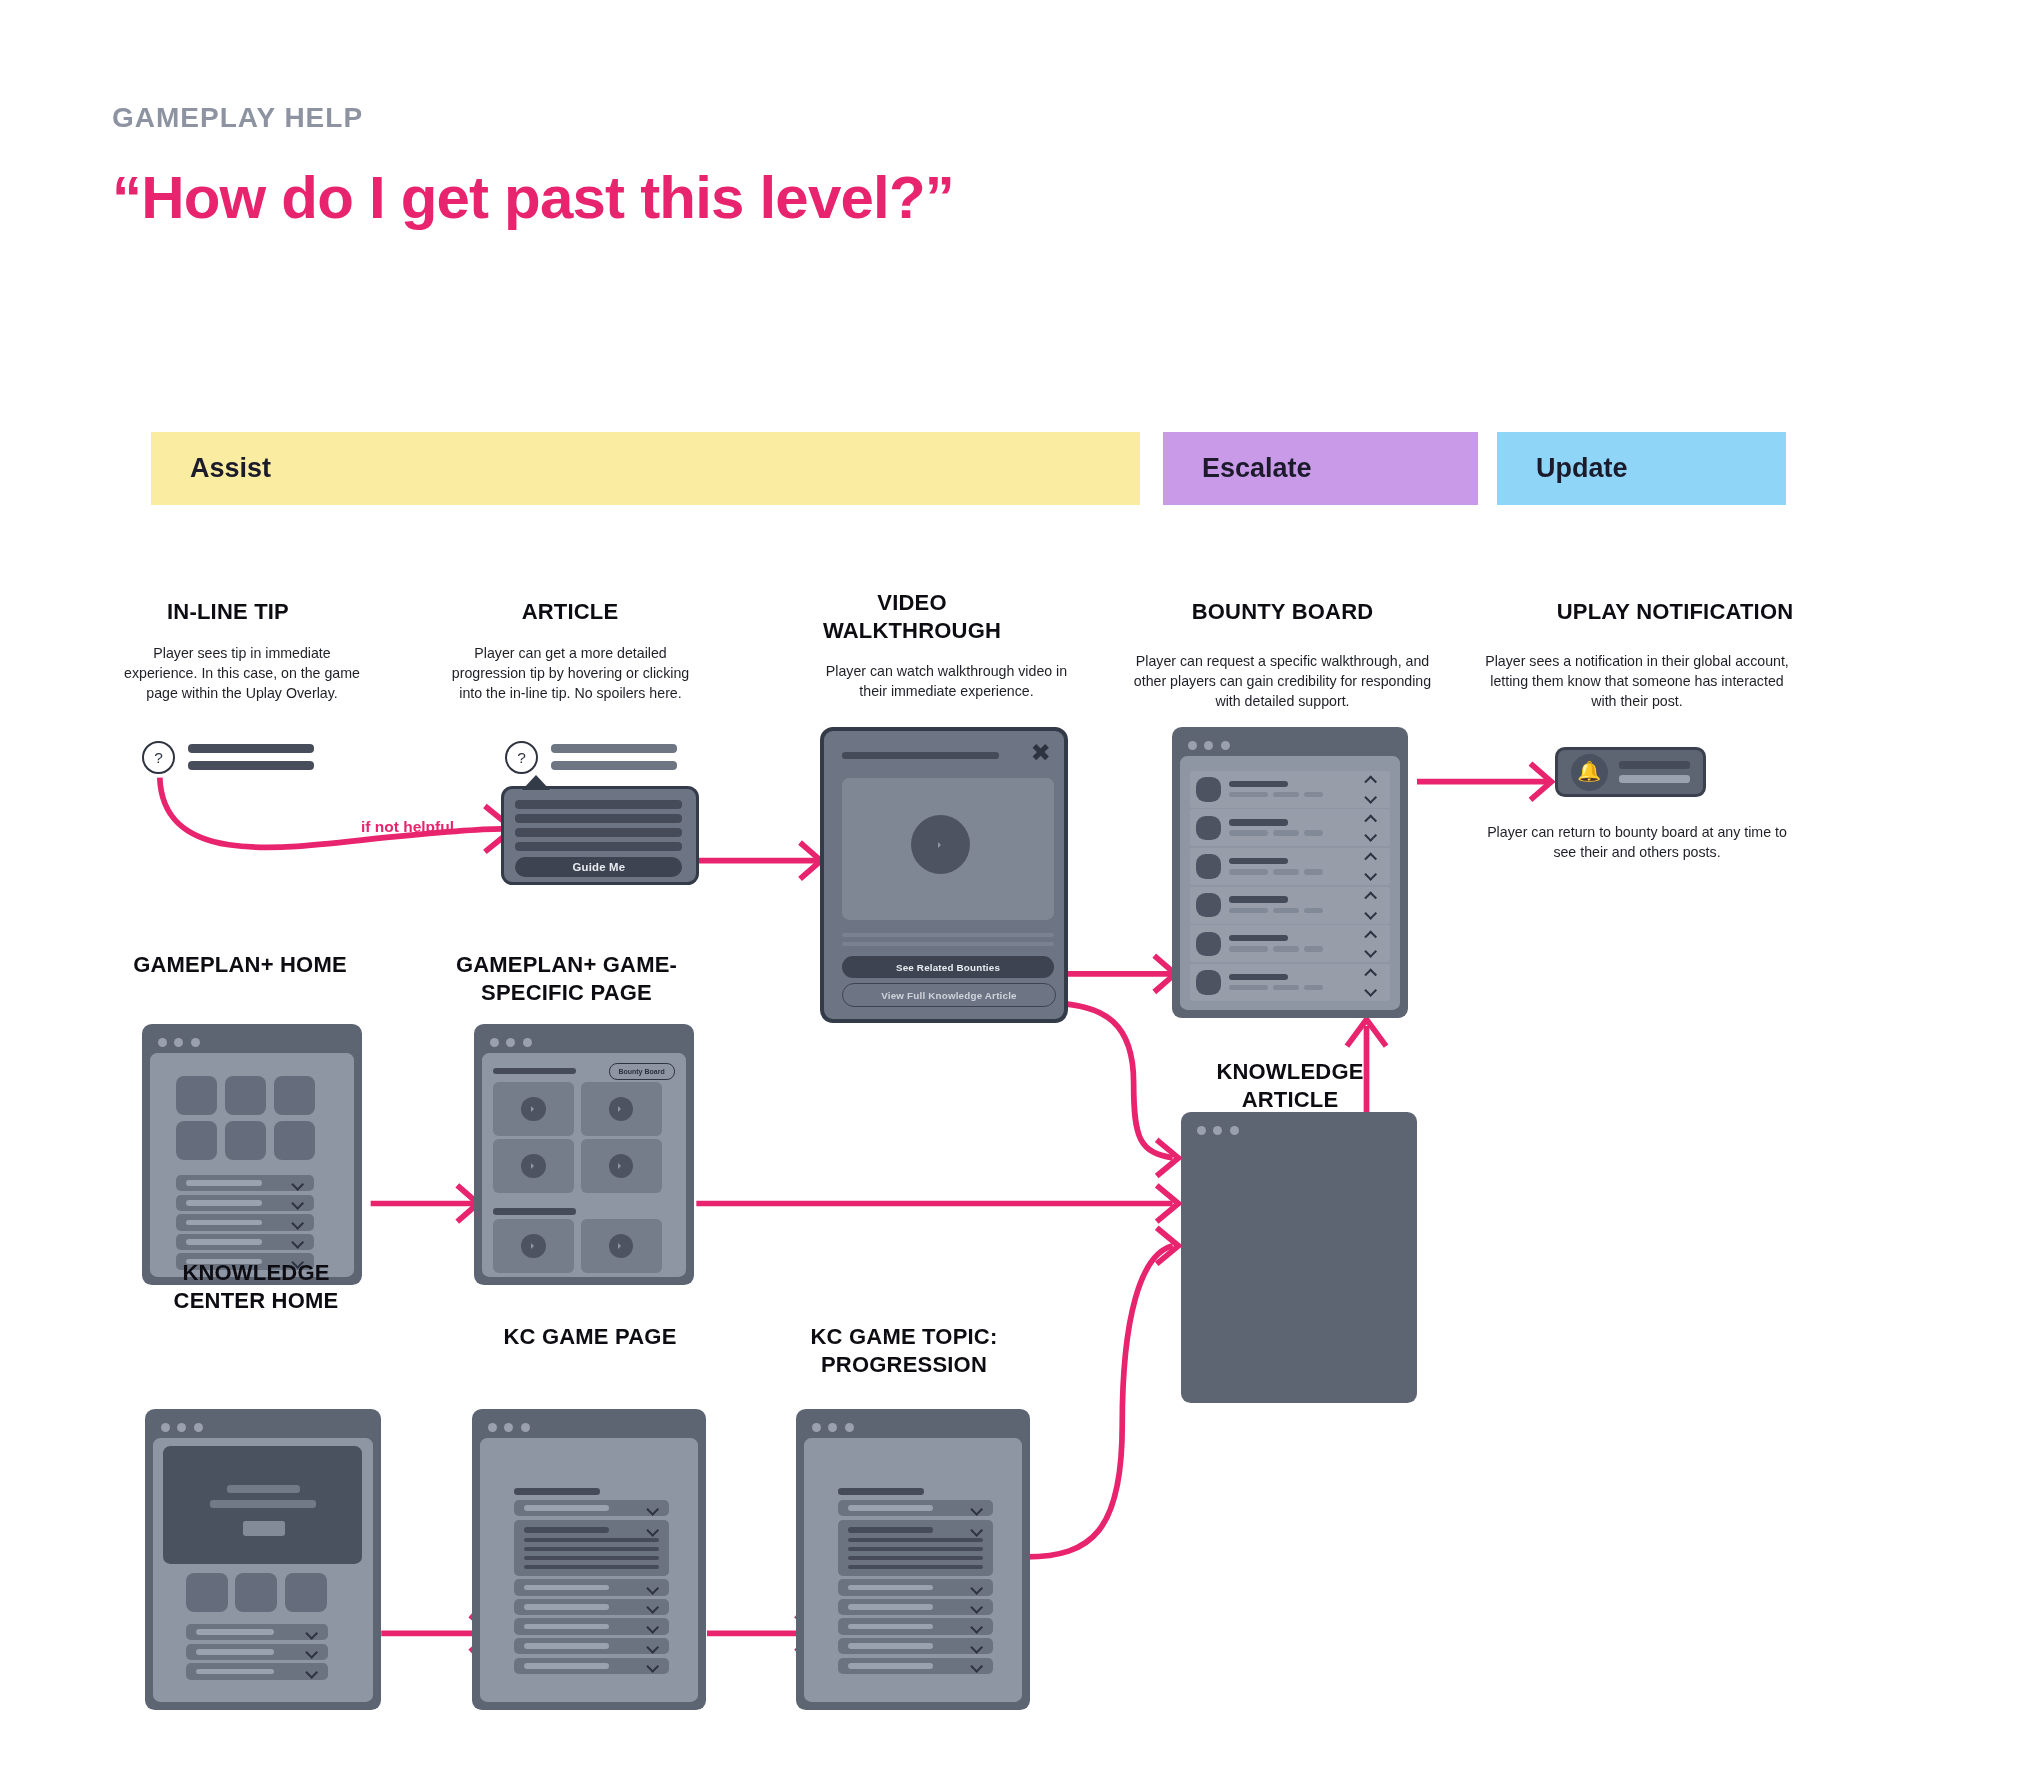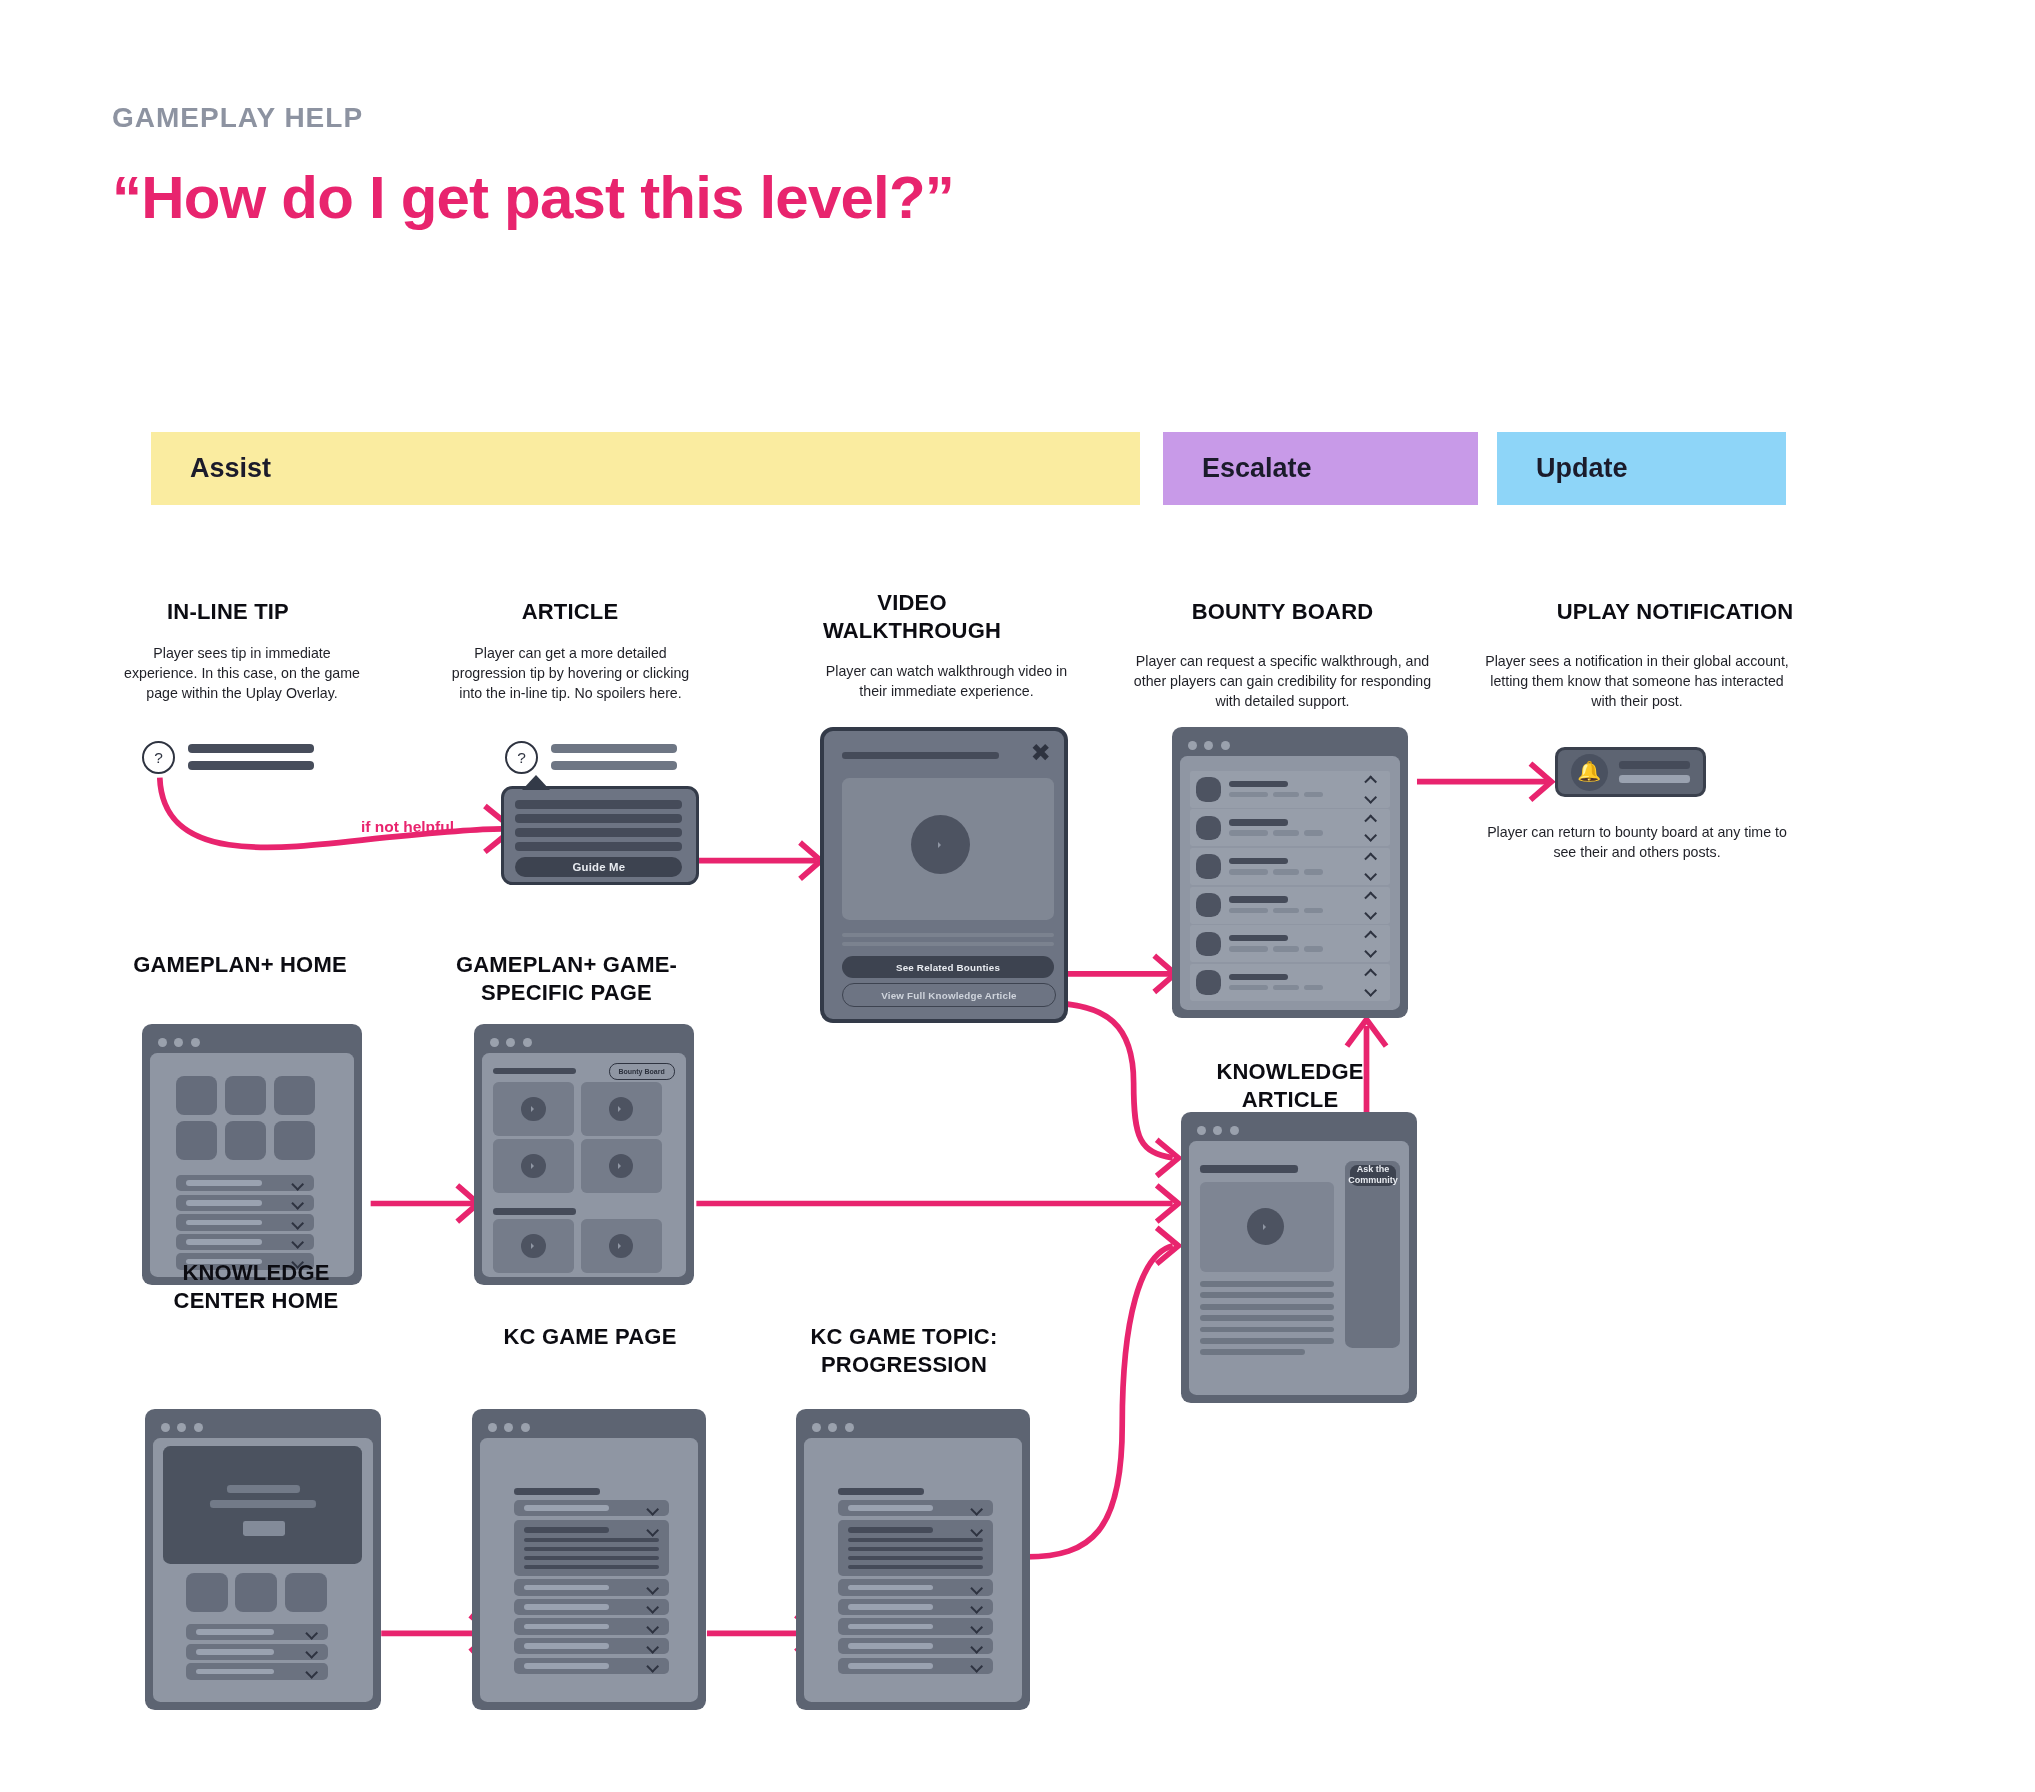--- a/index.html
+++ b/index.html
@@ -385,38 +385,20 @@
 </div>
 
 <div class="abs node-title" style="left:1172px;top:1058px;width:236px;">KNOWLEDGE ARTICLE</div>
 
 <div class="abs win" style="left:1181px;top:1112px;width:236px;height:291px;">
   <div class="dots">
       <i></i>
       <i></i>
       <i></i>
     </div>
-  <div class="screen" style="position:relative;overflow:hidden;">
-    <div class="abs bar-dark" style="left:11.4px;top:24.4px;width:98px;height:7.3px;"></div>
-    <div class="abs" style="left:11.4px;top:41px;width:134px;height:90px;background:#7e8593;border-radius:5.7px;">
-      <div class="abs playcircle" style="left:47px;top:26px;width:37px;height:37px;"></div>
-    </div>
-    <div id="ka-lines" style="position: absolute; left: 11.4px; top: 140px; width: 134px;">
-        <div class="bar" style="height: 5.7px; width: 100%; background: rgb(110, 118, 131); margin-bottom: 5.7px;"></div>
-        <div class="bar" style="height: 5.7px; width: 100%; background: rgb(110, 118, 131); margin-bottom: 5.7px;"></div>
-        <div class="bar" style="height: 5.7px; width: 100%; background: rgb(110, 118, 131); margin-bottom: 5.7px;"></div>
-        <div class="bar" style="height: 5.7px; width: 100%; background: rgb(110, 118, 131); margin-bottom: 5.7px;"></div>
-        <div class="bar" style="height: 5.7px; width: 100%; background: rgb(110, 118, 131); margin-bottom: 5.7px;"></div>
-        <div class="bar" style="height: 5.7px; width: 100%; background: rgb(110, 118, 131); margin-bottom: 5.7px;"></div>
-        <div class="bar" style="height: 5.7px; width: 78%; background: rgb(110, 118, 131); margin-bottom: 5.7px;"></div>
-      </div>
-    <div class="abs" style="left:156px;top:19.5px;width:55px;height:187px;background:#6b7280;border-radius:7.3px;">
-      <div class="askcomm" style="position:absolute;left:4.9px;top:4.1px;width:46px;height:21px;">Ask the Community</div>
-    </div>
-  </div>
 </div>
 
 <div class="abs node-title" style="left:142px;top:1259px;width:228px;">KNOWLEDGE CENTER HOME</div>
 
 <div class="abs win" style="left:145px;top:1409px;width:236px;height:301px;">
   <div class="dots">
       <i></i>
       <i></i>
       <i></i>
     </div>

